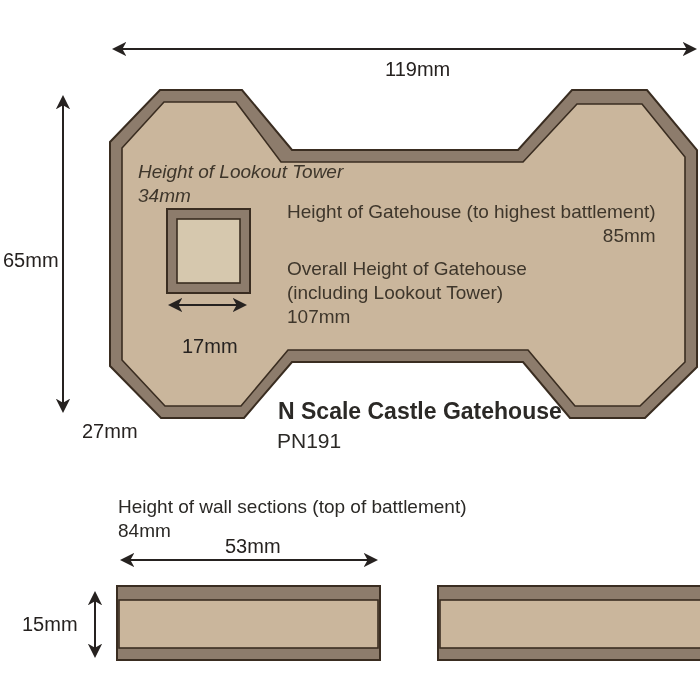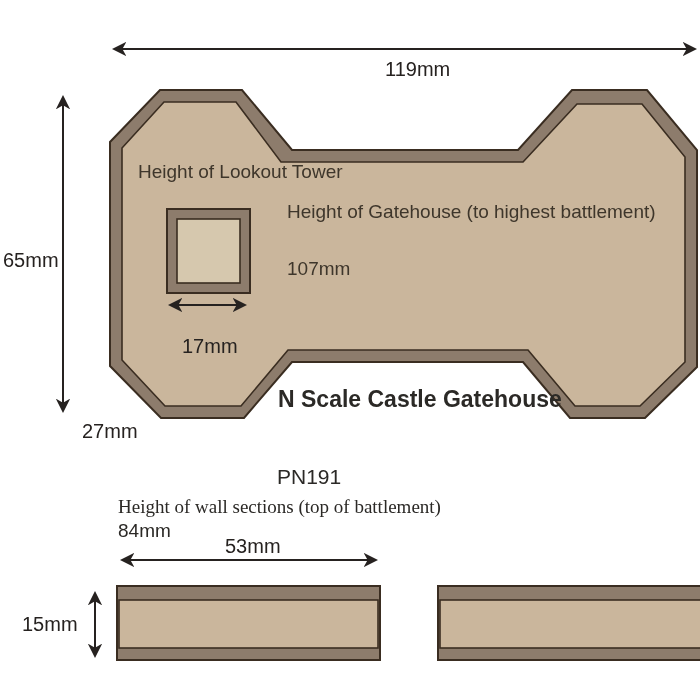--- a/index.html
+++ b/index.html
@@ -12,21 +12,21 @@
     font-family:"Liberation Sans", sans-serif;overflow:hidden;
   }
   .art{position:absolute;left:0;top:0;}
   .band-shape{fill:var(--band);stroke:var(--outline);stroke-width:2;}
   .fill-shape{fill:var(--fill);stroke:var(--outline);stroke-width:1.6;}
   .tower-inner{fill:var(--tower-fill);stroke:var(--outline);stroke-width:1.6;}
   .dim-line{stroke:var(--ink);stroke-width:2;fill:none;}
   .label{position:absolute;color:var(--label-ink);font-size:19px;line-height:24px;white-space:nowrap;}
   .dim{position:absolute;color:var(--ink);font-size:20px;white-space:nowrap;}
   .title{position:absolute;color:#2b2926;font-size:23px;font-weight:bold;white-space:nowrap;}
-  .subtitle{position:absolute;color:#2b2926;font-size:21px;white-space:nowrap;margin-top:36px;}
+  .subtitle{position:absolute;color:#2b2926;font-size:21px;white-space:nowrap;}
   .outside-label{position:absolute;color:#2b2926;font-size:19px;white-space:nowrap;}
 </style>
 </head>
 <body>
 
 <div class="canvas">
 
   <svg class="art" width="700" height="700" viewBox="0 0 700 700">
     <defs>
       <marker id="ah" viewBox="0 0 10 10" refX="8.6" refY="5" markerWidth="7.2" markerHeight="7.2" orient="auto-start-reverse">
@@ -58,33 +58,37 @@
     <line class="dim-line" x1="170" y1="305" x2="245" y2="305" marker-start="url(#ah)" marker-end="url(#ah)"></line>
     <line class="dim-line" x1="122" y1="560" x2="376" y2="560" marker-start="url(#ah)" marker-end="url(#ah)"></line>
     <line class="dim-line" x1="95" y1="593" x2="95" y2="656" marker-start="url(#ah)" marker-end="url(#ah)"></line>
   </svg>
 
   <div class="dim" style="left:385px;top:58px;">119mm</div>
   <div class="dim" style="left:3px;top:249px;">65mm</div>
   <div class="dim" style="left:82px;top:420px;text-align:right;">27mm</div>
   <div class="dim" style="left:182px;top:311px;margin-top:24px;">17mm</div>
 
-  <div class="label" style="left:138px;top:160px;">
+  <div class="label" style="left:138px;top:160px;font-style:italic;">
     <div>Height of Lookout Tower</div>
+    <div>34mm</div>
   </div>
 
   <div class="label" style="left:287px;top:200px;text-align:right;">
     <div>Height of Gatehouse (to highest battlement)</div>
+    <div>85mm</div>
   </div>
 
   <div class="label" style="left:287px;top:257px;">
+    <div>Overall Height of Gatehouse</div>
+    <div>(including Lookout Tower)</div>
     <div>107mm</div>
   </div>
 
-  <div class="title" style="left:278px;top:386px;">N Scale Castle Gatehouse</div>
+  <div class="title" style="left:278px;top:398px;">N Scale Castle Gatehouse</div>
   <div class="subtitle" style="left:277px;top:429px;">PN191</div>
 
-  <div class="outside-label" style="left:118px;top:496px;font-family:Liberation Serif, serif;">Height of wall sections (top of battlement)</div>
+  <div class="outside-label" style="left:118px;top:496px;">Height of wall sections (top of battlement)</div>
   <div class="outside-label" style="left:118px;top:520px;">84mm</div>
   <div class="dim" style="left:225px;top:535px;">53mm</div>
   <div class="dim" style="left:22px;top:613px;">15mm</div>
 
 </div>
 
 </body></html>

